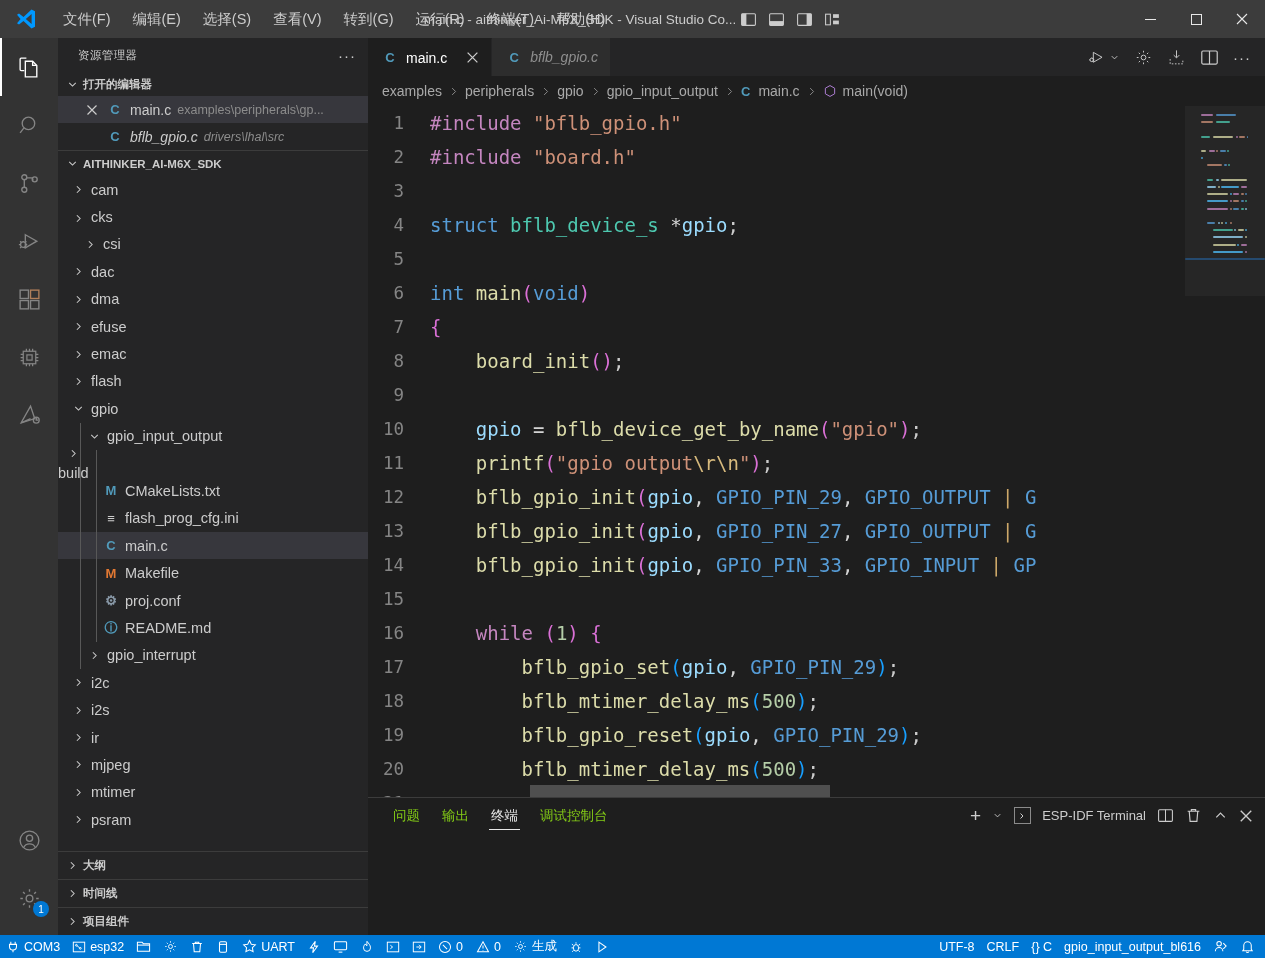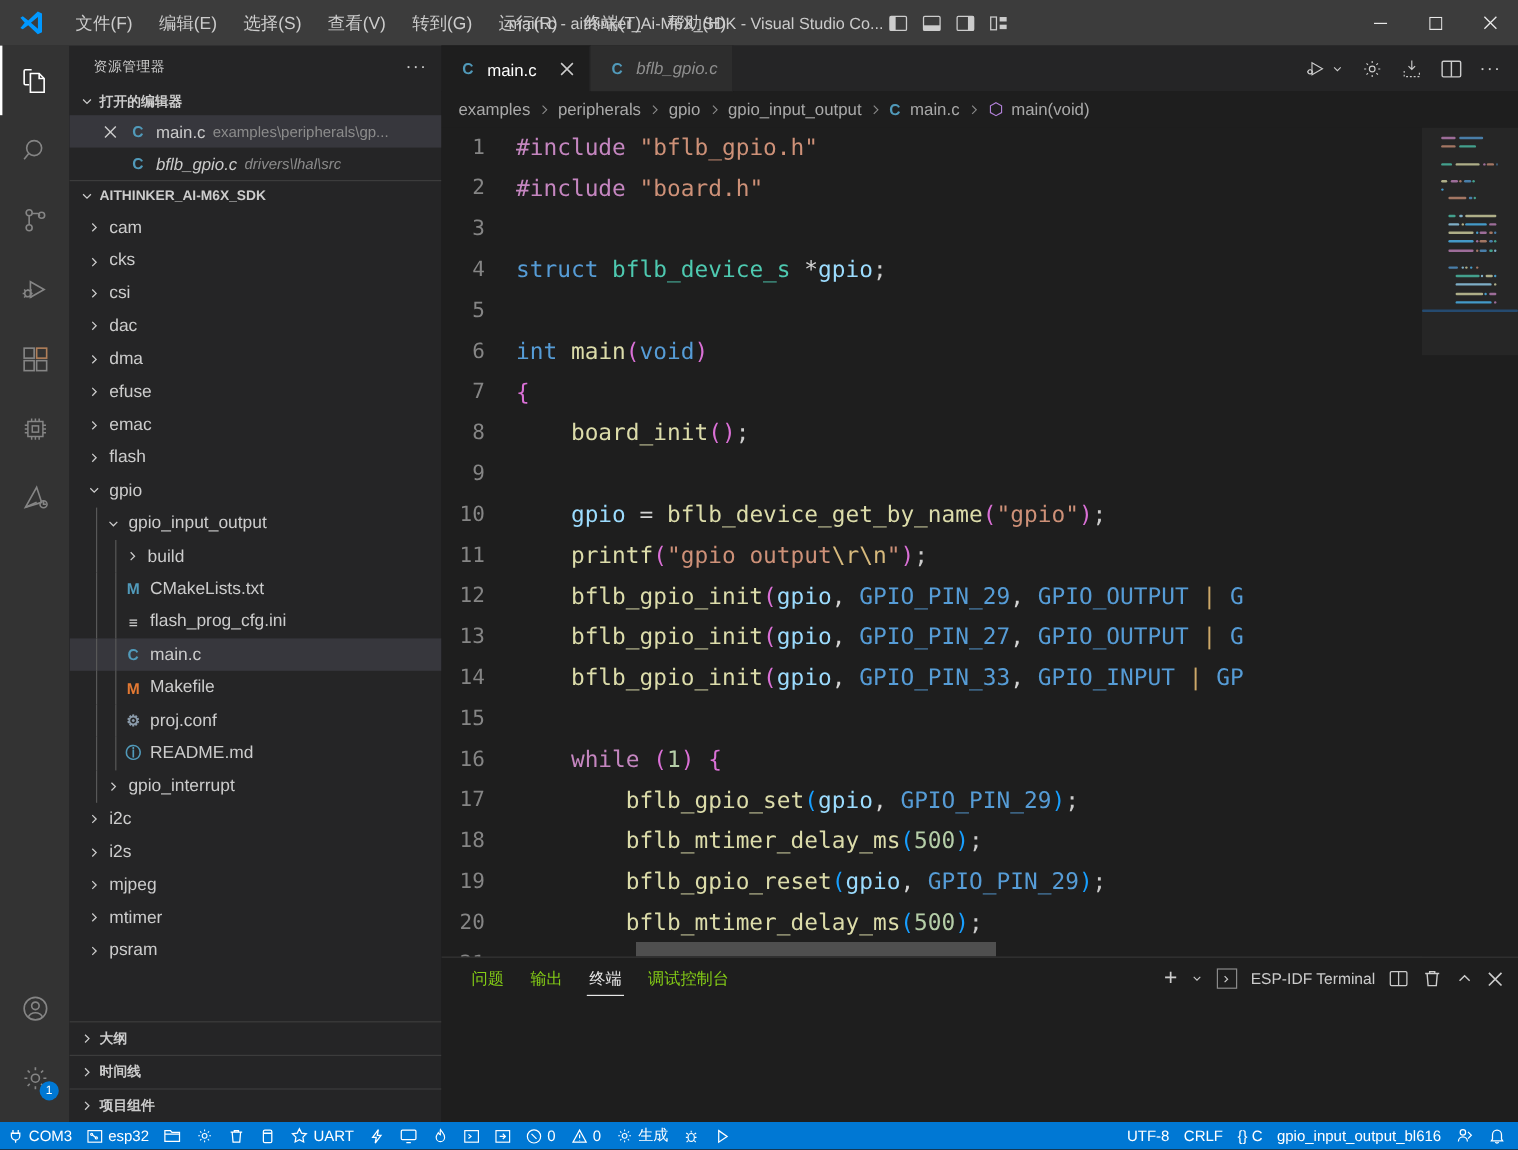--- a/index.html
+++ b/index.html
@@ -399,21 +399,21 @@
             <div style="display: flex; align-items: flex-end; gap: 5px; padding-left: 12px;">
               <span class="chev">
                 <svg width="13" height="13" viewBox="0 0 16 16">
                   <path d="M6 4l4 4-4 4" fill="none" stroke="#ccc" stroke-width="1.3"></path>
                 </svg>
               </span>
               <span>cks</span>
             </div>
           </div>
           <div class="tree-row">
-            <div style="display: flex; align-items: center; gap: 5px; padding-left: 12px;">
+            <div style="display: flex; align-items: center; gap: 5px; padding-left: 24px;">
               <span class="chev">
                 <svg width="13" height="13" viewBox="0 0 16 16">
                   <path d="M6 4l4 4-4 4" fill="none" stroke="#ccc" stroke-width="1.3"></path>
                 </svg>
               </span>
               <span>csi</span>
             </div>
           </div>
           <div class="tree-row">
             <div style="display: flex; align-items: center; gap: 5px; padding-left: 12px;">
@@ -482,21 +482,21 @@
                 <svg width="13" height="13" viewBox="0 0 16 16">
                   <path d="M4 6l4 4 4-4" fill="none" stroke="#ccc" stroke-width="1.3"></path>
                 </svg>
               </span>
               <span>gpio_input_output</span>
             </div>
           </div>
           <div class="tree-row">
             <div class="indent-guide" style="left: 22px;"></div>
             <div class="indent-guide" style="left: 38px;"></div>
-            <div style="display: flex; align-items: center; gap: 5px; padding-left: 44px;">
+            <div style="display: flex; align-items: center; gap: 5px;  flex-direction: column;">
               <span class="chev">
                 <svg width="13" height="13" viewBox="0 0 16 16">
                   <path d="M6 4l4 4-4 4" fill="none" stroke="#ccc" stroke-width="1.3"></path>
                 </svg>
               </span>
               <span>build</span>
             </div>
           </div>
           <div class="tree-row">
             <div class="indent-guide" style="left: 22px;"></div>
@@ -568,20 +568,30 @@
             </div>
           </div>
           <div class="tree-row">
             <div style="display: flex; align-items: center; gap: 5px; padding-left: 12px;">
               <span class="chev">
                 <svg width="13" height="13" viewBox="0 0 16 16">
                   <path d="M6 4l4 4-4 4" fill="none" stroke="#ccc" stroke-width="1.3"></path>
                 </svg>
               </span>
               <span>i2s</span>
+            </div>
+          </div>
+          <div class="tree-row">
+            <div style="display: flex; align-items: center; gap: 5px; padding-left: 12px;">
+              <span class="chev">
+                <svg width="13" height="13" viewBox="0 0 16 16">
+                  <path d="M6 4l4 4-4 4" fill="none" stroke="#ccc" stroke-width="1.3"></path>
+                </svg>
+              </span>
+              <span>ir</span>
             </div>
           </div>
           <div class="tree-row">
             <div style="display: flex; align-items: center; gap: 5px; padding-left: 12px;">
               <span class="chev">
                 <svg width="13" height="13" viewBox="0 0 16 16">
                   <path d="M6 4l4 4-4 4" fill="none" stroke="#ccc" stroke-width="1.3"></path>
                 </svg>
               </span>
               <span>mjpeg</span>

